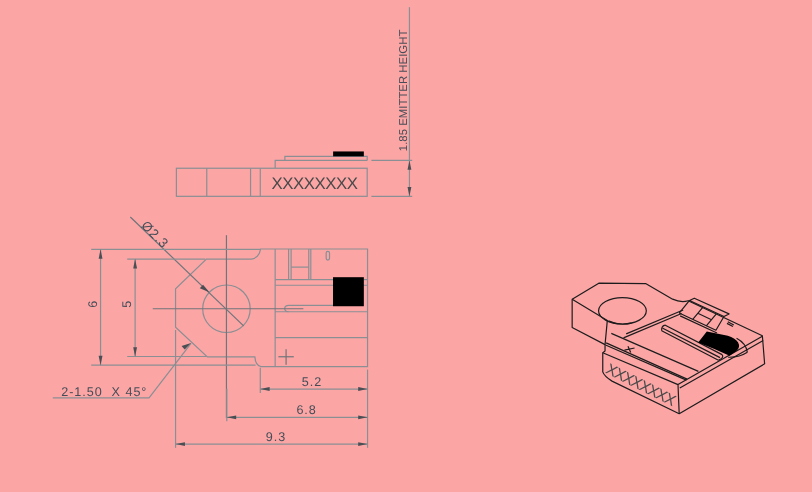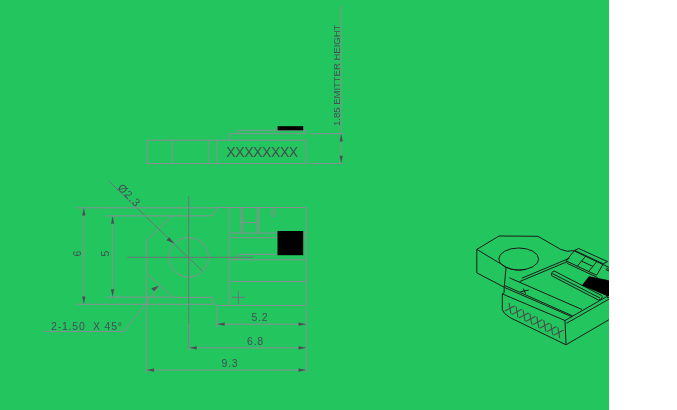--- a/index.html
+++ b/index.html
@@ -1,16 +1,16 @@
 <!DOCTYPE html>
 <html><head>
 <meta charset="utf-8">
 <style>
   html,body{margin:0;padding:0;background:#ffffff;}
-  #page{position:relative;width:609px;height:410px;background:#22c55e;overflow:hidden;
+  #page{position:relative;width:677px;height:410px;background:#fca5a5;overflow:hidden;
         font-family:"Liberation Sans", sans-serif;}
   svg{position:absolute;left:0;top:0;}
   .ln{stroke:#8a8f94;stroke-width:1;fill:none;}
   .lnd{stroke:#6f757a;stroke-width:1;fill:none;}
   .dim{stroke:#8a8f94;stroke-width:1;fill:none;}
   .arr{fill:#4a4f54;stroke:none;}
   .txt{fill:#454e58;font-size:10.5px;letter-spacing:0.8px;font-family:"Liberation Sans",sans-serif;}
   .iso{stroke:#1c1c1c;stroke-width:1;fill:none;stroke-linejoin:round;}
   .xxt{fill:#4a4a4a;font-family:"Liberation Sans",sans-serif;}
 </style>

